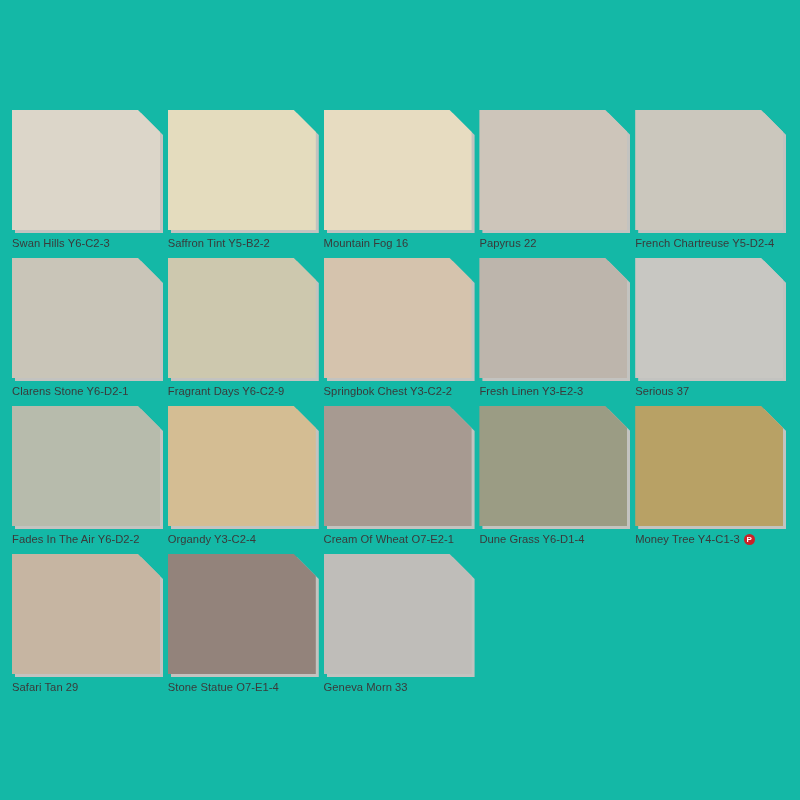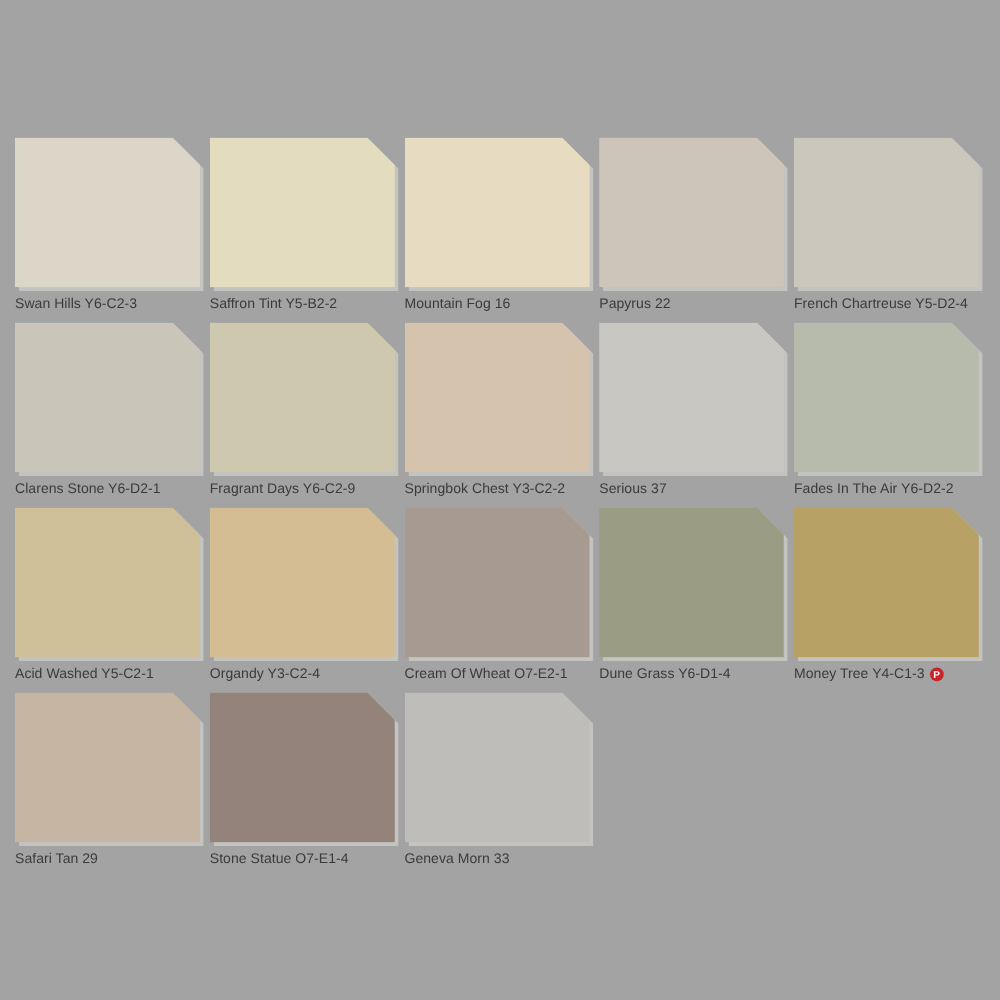--- a/index.html
+++ b/index.html
@@ -13,21 +13,21 @@
     font-family: "Liberation Sans", "DejaVu Sans", sans-serif;
     overflow: hidden;
   }
 
   #palette-board {
     position: absolute;
     left: 0;
     top: 0;
     width: 800px;
     height: 800px;
-    background: #a3a3a3;
+    background: #14b8a6;
   }
 
   #swatch-grid {
     position: absolute;
     left: 12px;
     top: 110px;
     width: 776px;
     display: grid;
     grid-template-columns: repeat(5, 1fr);
     grid-template-rows: repeat(4, 148px);
@@ -176,42 +176,42 @@
           <div class="swatch-shade" style="background: rgb(195, 195, 192);"></div>
           <div class="swatch-chip" style="background: rgb(213, 195, 173);"></div>
         </div>
         <div class="swatch-label-row">
           <span class="swatch-label">Springbok Chest Y3-C2-2</span>
         </div>
       </div>
       <div class="swatch-cell">
         <div class="swatch-chip-wrap">
           <div class="swatch-shade" style="background: rgb(195, 195, 192);"></div>
+          <div class="swatch-chip" style="background: rgb(189, 181, 172);"></div>
+        </div>
+        <div class="swatch-label-row">
+          <span class="swatch-label">Fresh Linen Y3-E2-3</span>
+        </div>
+      </div>
+      <div class="swatch-cell">
+        <div class="swatch-chip-wrap">
+          <div class="swatch-shade" style="background: rgb(195, 195, 192);"></div>
           <div class="swatch-chip" style="background: rgb(200, 199, 194);"></div>
         </div>
         <div class="swatch-label-row">
           <span class="swatch-label">Serious 37</span>
         </div>
       </div>
       <div class="swatch-cell">
         <div class="swatch-chip-wrap">
           <div class="swatch-shade" style="background: rgb(195, 195, 192);"></div>
           <div class="swatch-chip" style="background: rgb(183, 187, 172);"></div>
         </div>
         <div class="swatch-label-row">
           <span class="swatch-label">Fades In The Air Y6-D2-2</span>
-        </div>
-      </div>
-      <div class="swatch-cell">
-        <div class="swatch-chip-wrap">
-          <div class="swatch-shade" style="background: rgb(195, 195, 192);"></div>
-          <div class="swatch-chip" style="background: rgb(207, 192, 153);"></div>
-        </div>
-        <div class="swatch-label-row">
-          <span class="swatch-label">Acid Washed Y5-C2-1</span>
         </div>
       </div>
       <div class="swatch-cell">
         <div class="swatch-chip-wrap">
           <div class="swatch-shade" style="background: rgb(195, 195, 192);"></div>
           <div class="swatch-chip" style="background: rgb(212, 189, 147);"></div>
         </div>
         <div class="swatch-label-row">
           <span class="swatch-label">Organdy Y3-C2-4</span>
         </div>

